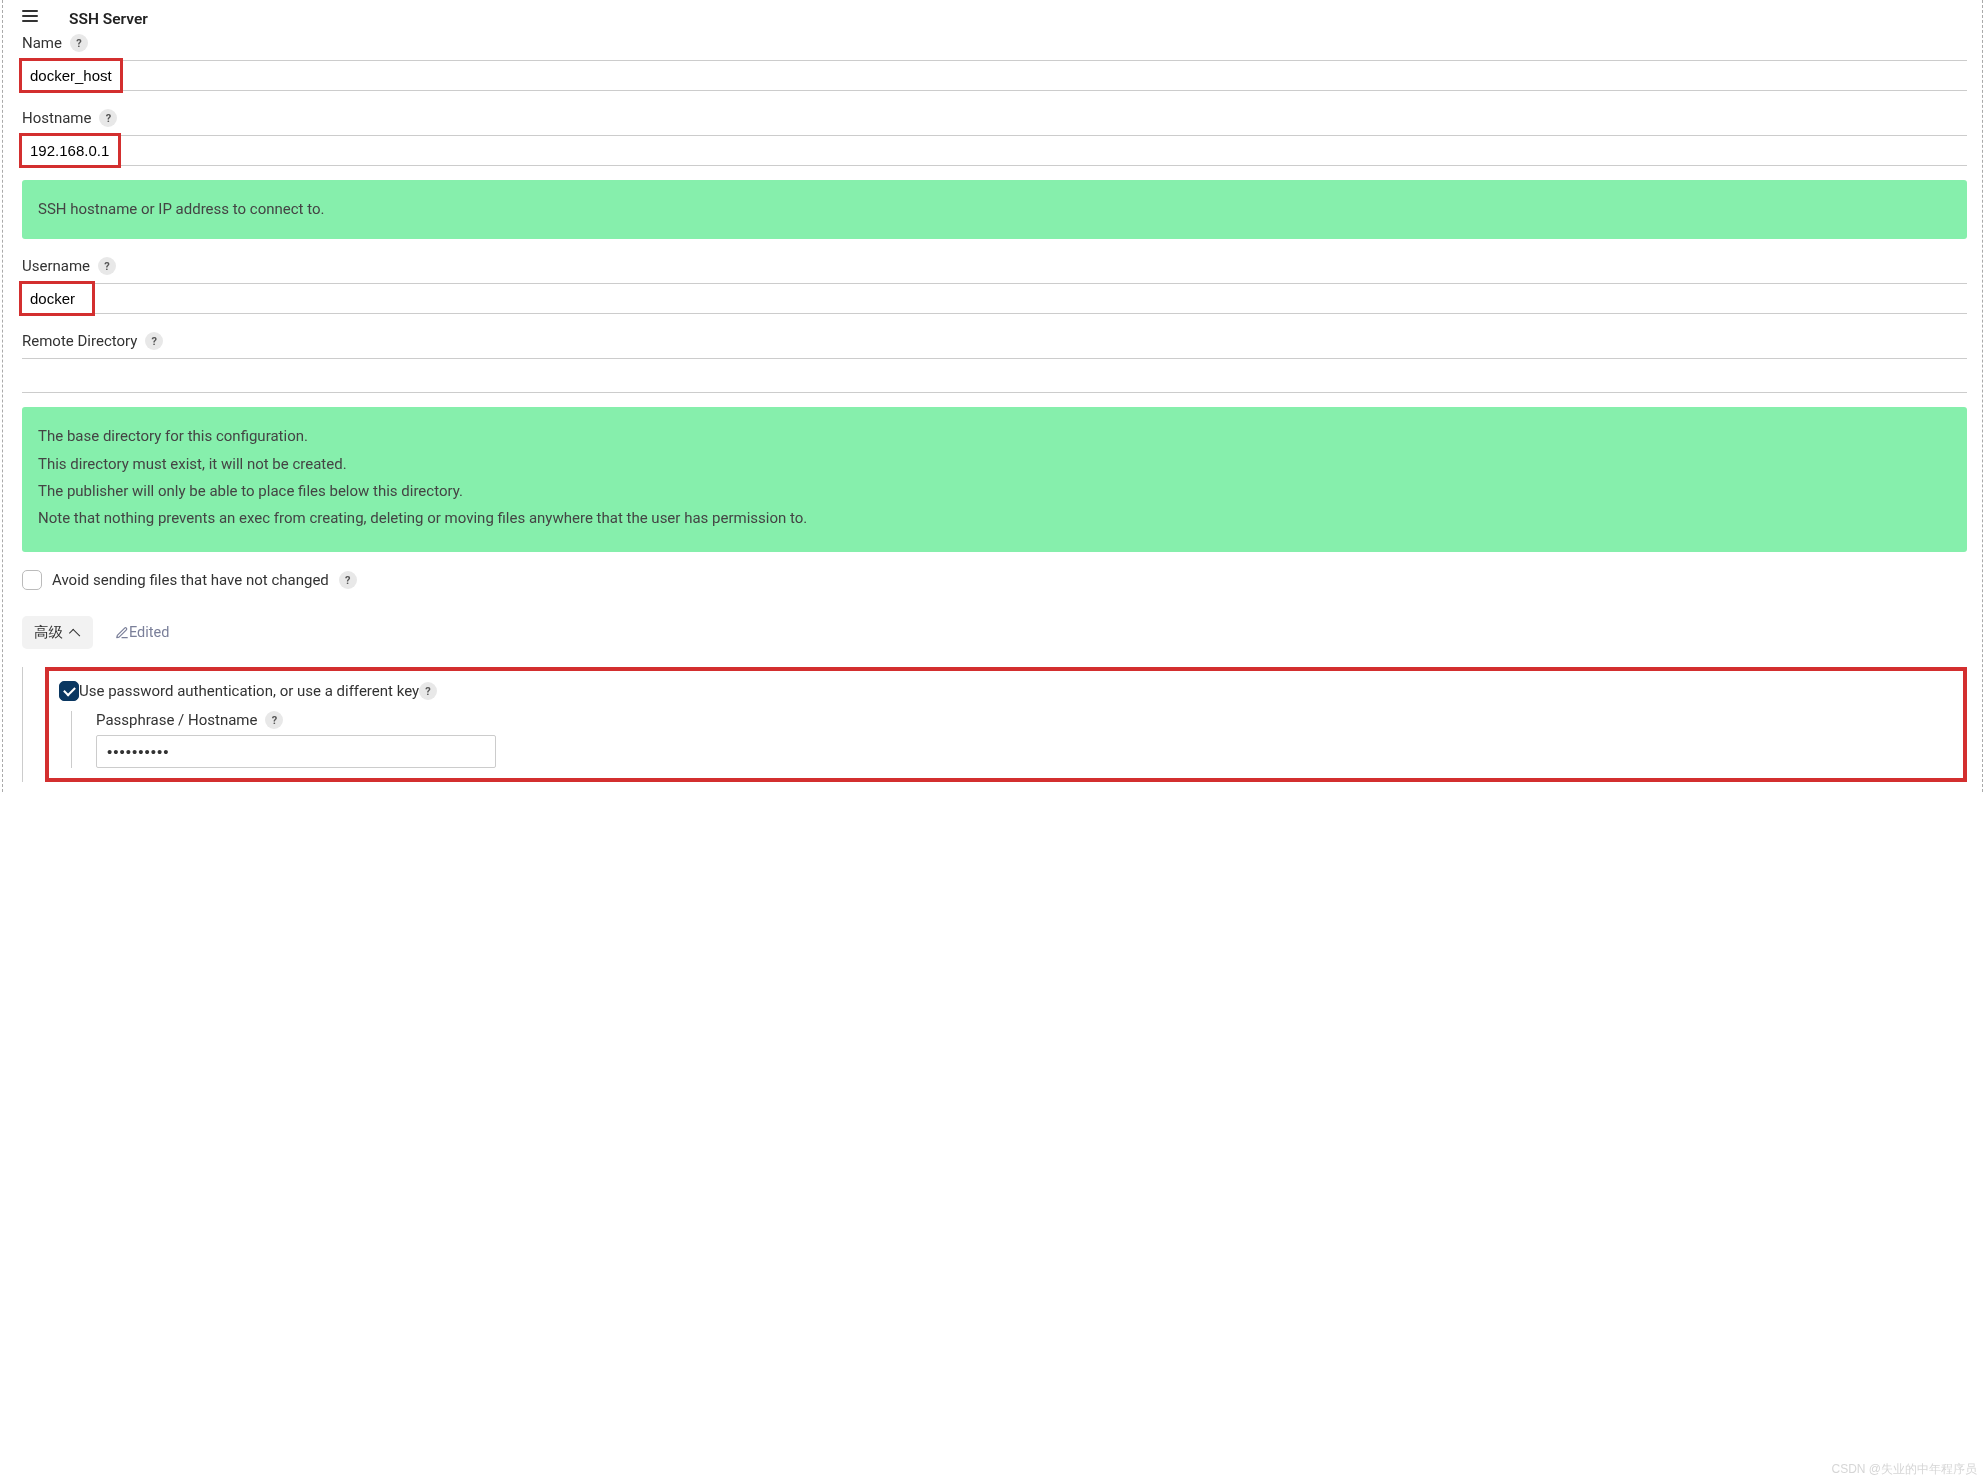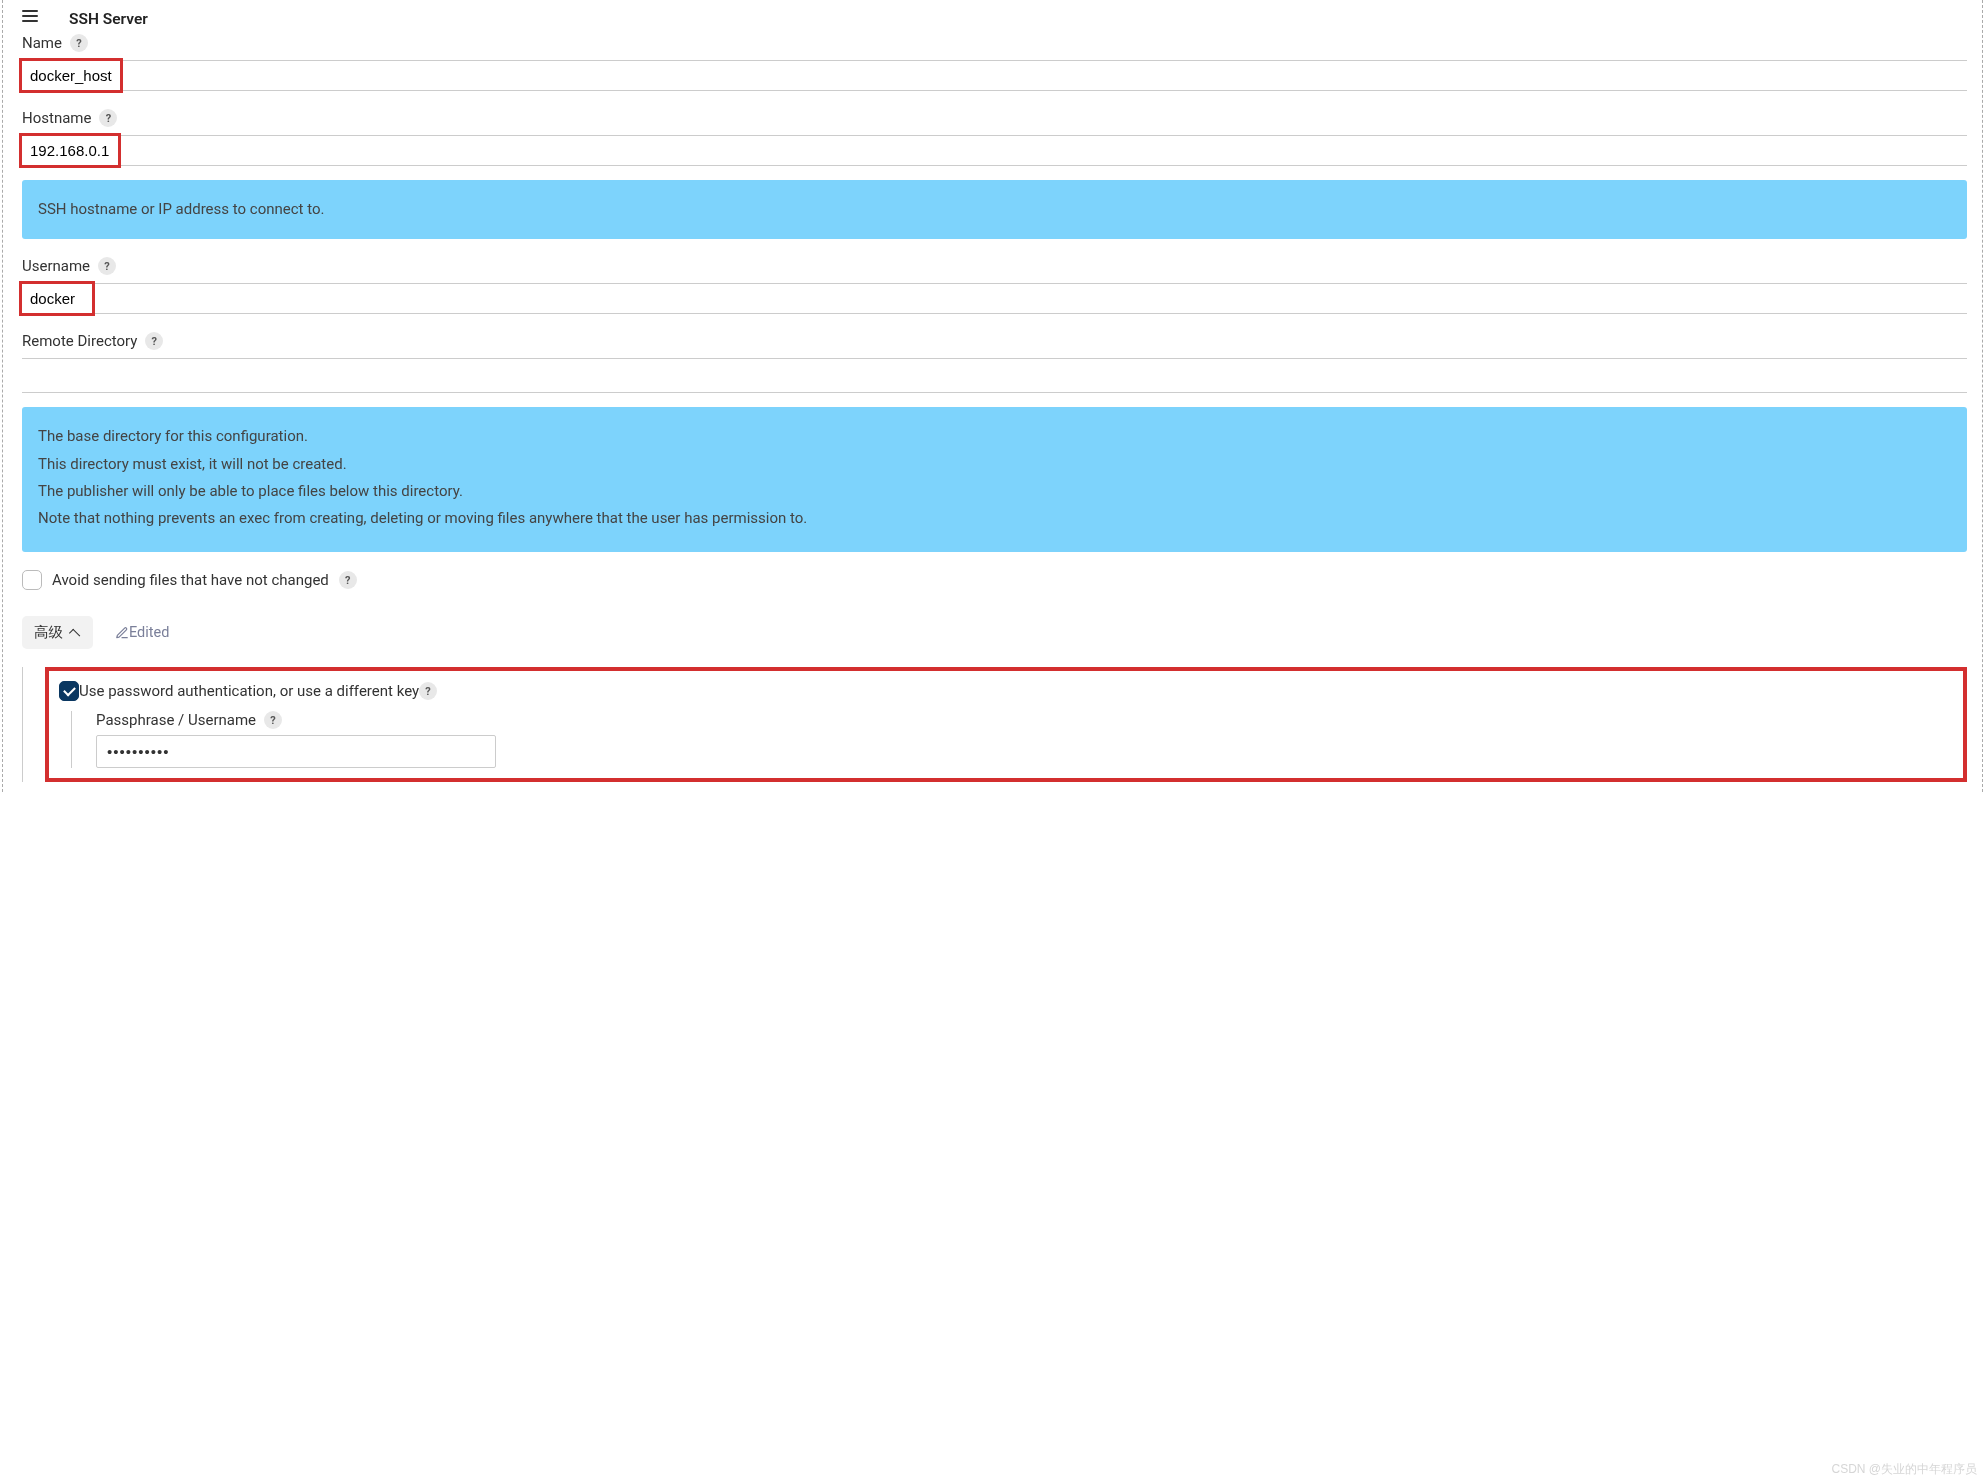--- a/index.html
+++ b/index.html
@@ -109,21 +109,21 @@
       border: 3px solid #d32f2f;
       margin: -3px 0 -3px -3px;
     }
     .input-wrap-line .red-box input {
       border: none;
       padding: 6px 8px;
       font-size: 15px;
       outline: none;
     }
     .help-box {
-      background: #7dd3fc;
+      background: #86efac;
       border-radius: 3px;
       padding: 18px 16px;
       margin-top: 14px;
       margin-bottom: 18px;
       font-size: 15px;
       color: #444;
       line-height: 1.55;
     }
     .help-box p {
       margin-bottom: 4px;
@@ -335,21 +335,21 @@
 
   <div class="advanced-section">
     <div class="red-large-box">
       <div class="inner-check-row">
         <div class="checkbox checked"></div>
         <span class="form-label">Use password authentication, or use a different key</span>
         <span class="help-badge">?</span>
       </div>
       <div class="nested">
         <div class="form-label-row">
-          <span class="form-label">Passphrase / Username</span>
+          <span class="form-label">Passphrase / Hostname</span>
           <span class="help-badge">?</span>
         </div>
         <input class="text-input-flat" type="text" style="max-width: 400px;" value="••••••••••">
       </div>
     </div>
   </div>
 
 </div>
 
 <div class="watermark">CSDN @失业的中年程序员</div>

